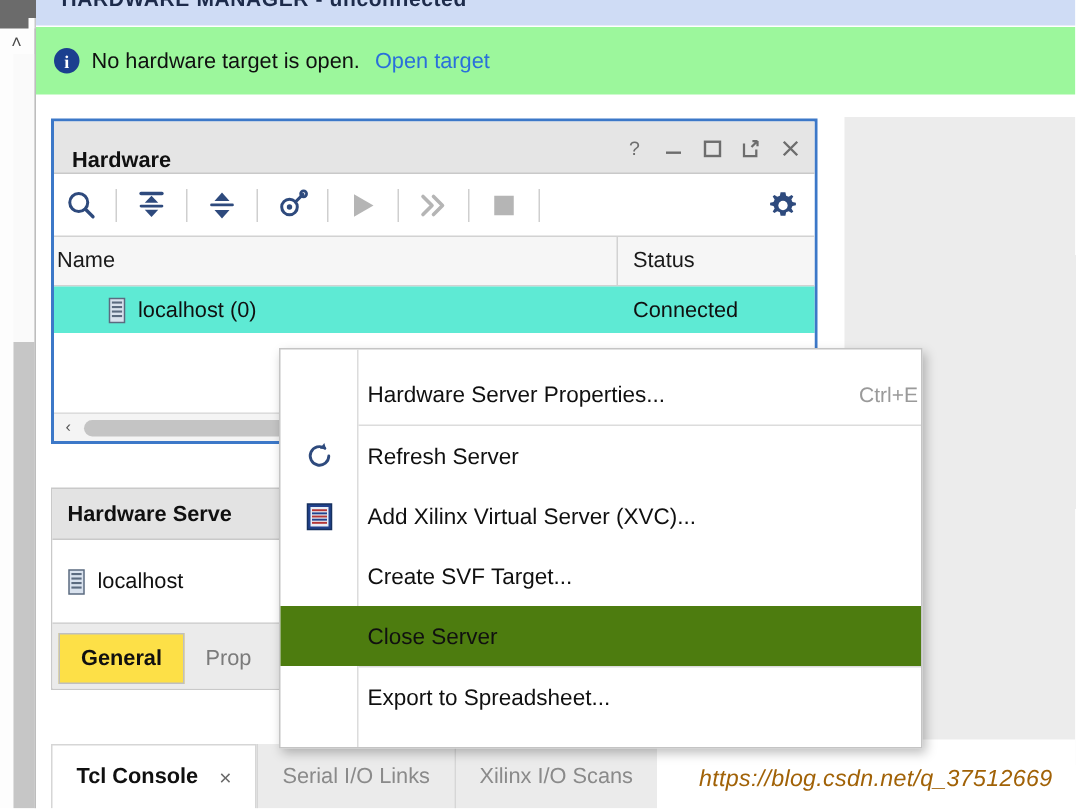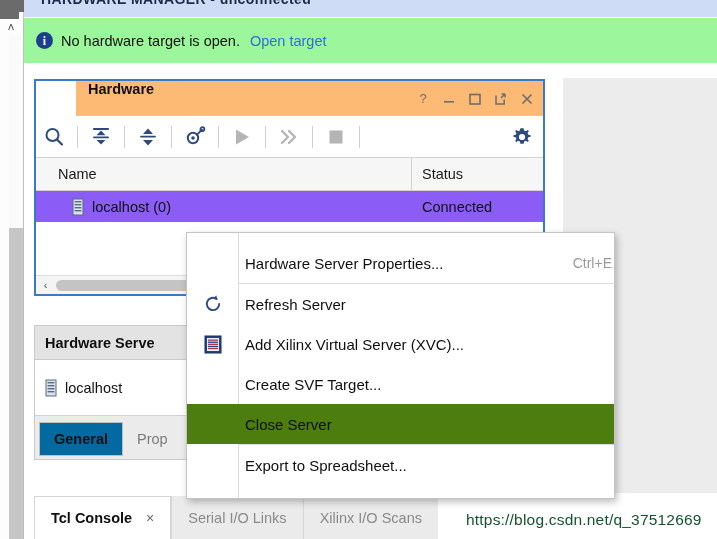--- a/index.html
+++ b/index.html
@@ -91,23 +91,23 @@
     background: #ececec;
   }
 
   
   .hw-panel {
     position: absolute; left: 34px; top: 79px; width: 511px; height: 217px;
     border: 2px solid #3c78c8;
     background: #ffffff;
   }
   .hw-titlebar {
-    position: relative; height: 35px; background: #fdba74;
+    position: relative; height: 35px; background: #e5e5e5;
     border-bottom: 1px solid #c9c9c9;
-    display: flex; align-items: flex-start; margin-left: 40px;
+    display: flex; align-items: flex-end;
   }
   .hw-title {
     font-size: 14.5px; font-weight: bold; color: #101010;
     margin-left: 12px;
   }
   .hw-winbtns {
     position: absolute; right: 8px; top: 0; height: 35px;
     display: flex; align-items: center; gap: 10px;
   }
   .winbtn {
@@ -131,26 +131,26 @@
   .tb-sep { width: 1px; height: 22px; background: #cfcfcf; margin: 0 5px; }
   .tb-gear { position: absolute; right: 10px; top: 0; height: 42px;
              display: flex; align-items: center; cursor: pointer; }
   svg.ic { display: block; }
 
   .hw-header-row {
     height: 33px; display: flex; background: #f6f6f6;
     border-bottom: 1px solid #d2d2d2;
     font-size: 14.5px; color: #1a1a1a;
   }
-  .hw-col-name { width: 376px; display: flex; align-items: center; padding-left: 22px;
+  .hw-col-name { width: 376px; display: flex; align-items: center; padding-left: 2px;
                  border-right: 1px solid #d2d2d2; }
   .hw-col-status { flex: 1; display: flex; align-items: center; padding-left: 10px; }
 
   .hw-row {
-    height: 31px; display: flex; background: #8b5cf6;
+    height: 31px; display: flex; background: #5eead4;
     font-size: 14.5px; color: #101010;
   }
   .hw-row-name { width: 376px; display: flex; align-items: center; padding-left: 36px; }
   .hw-row-status { flex: 1; display: flex; align-items: center; padding-left: 10px; }
   .server-ic { margin-right: 8px; flex: none; }
 
   .hw-blank { height: 42px; background: #ffffff; }
 
   .hw-hscroll {
     position: absolute; left: 0; bottom: 0; width: 507px; height: 19px;
@@ -183,21 +183,21 @@
   .hs-tabs {
     position: absolute; left: 0; bottom: 0; width: 509px; height: 44px;
     background: #ebebeb; border-top: 1px solid #d2d2d2;
     display: flex; align-items: center; padding-left: 4px; padding-top: 3px;
   }
   .hs-tab {
     height: 34px; padding: 0 14px; display: flex; align-items: center;
     font-size: 14.5px; cursor: pointer;
   }
   .hs-tab.active {
-    background: #0369a1; border: 1px solid #bfbfbf;
+    background: #fde047; border: 1px solid #bfbfbf;
     font-weight: bold; color: #101010;
   }
   .hs-tab.inactive { color: #7b7b7b; }
 
   
   .bottom-strip {
     position: absolute; left: 24px; bottom: 0; width: 693px; height: 46px;
     background: #ffffff;
   }
   .bt-container {
@@ -217,22 +217,22 @@
   }
   .bt-tab.inactive { background: #ebebeb; color: #8a8a8a; }
   .bt-close {
     margin-left: 14px; font-size: 14px; color: #6a6a6a; cursor: pointer;
     font-weight: normal;
   }
 
   
   .watermark {
     position: absolute; left: 466px; top: 511px;
-    font-size: 15.5px; color: #14532d; white-space: nowrap;
-    pointer-events: none; letter-spacing: .2px;
+    font-size: 15.5px; color: #a16207; white-space: nowrap;
+    pointer-events: none; letter-spacing: .2px; font-style: italic;
   }
 
   
   .ctx-menu {
     position: absolute; left: 186px; top: 232px; width: 429px; height: 267px;
     background: #ffffff;
     border: 1px solid #c4c4c4;
     box-shadow: 2px 3px 7px rgba(0,0,0,.26);
     z-index: 50;
   }

